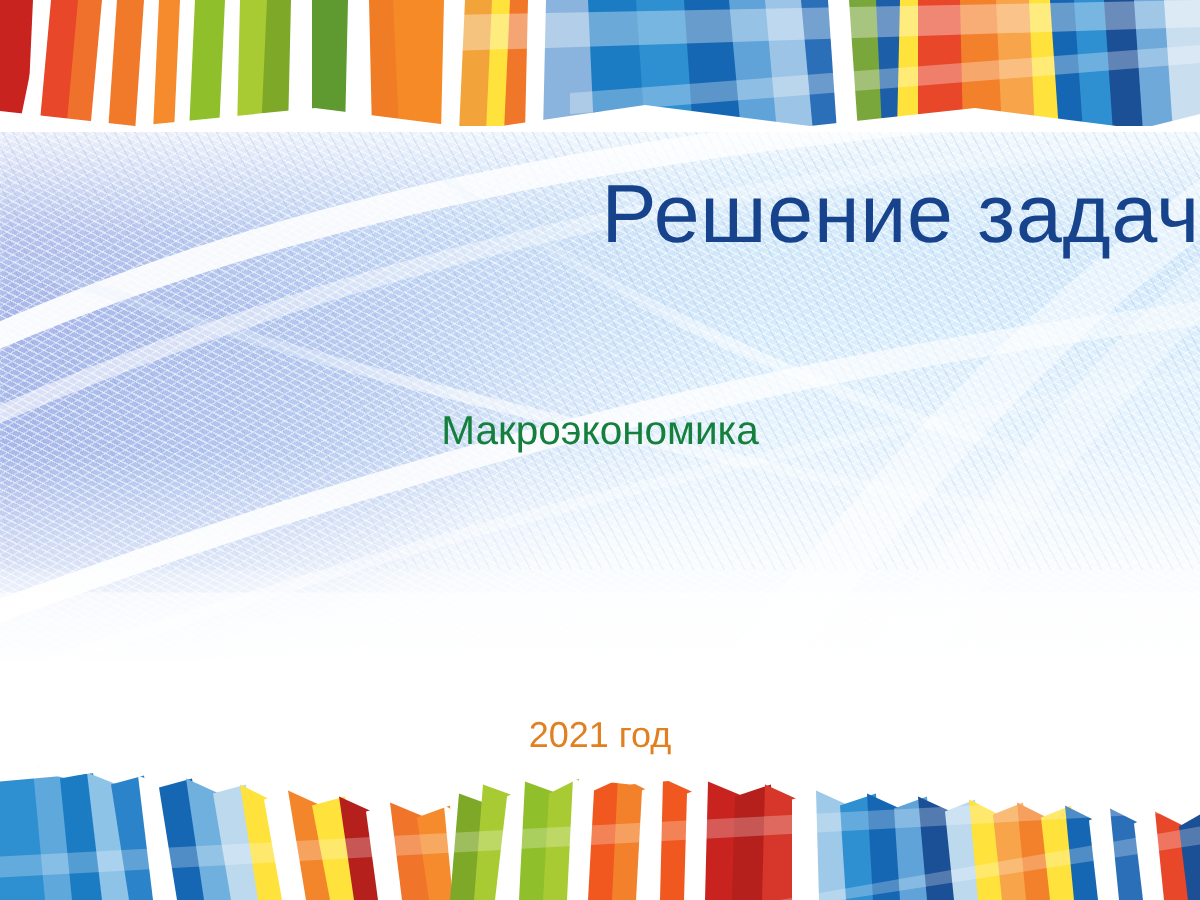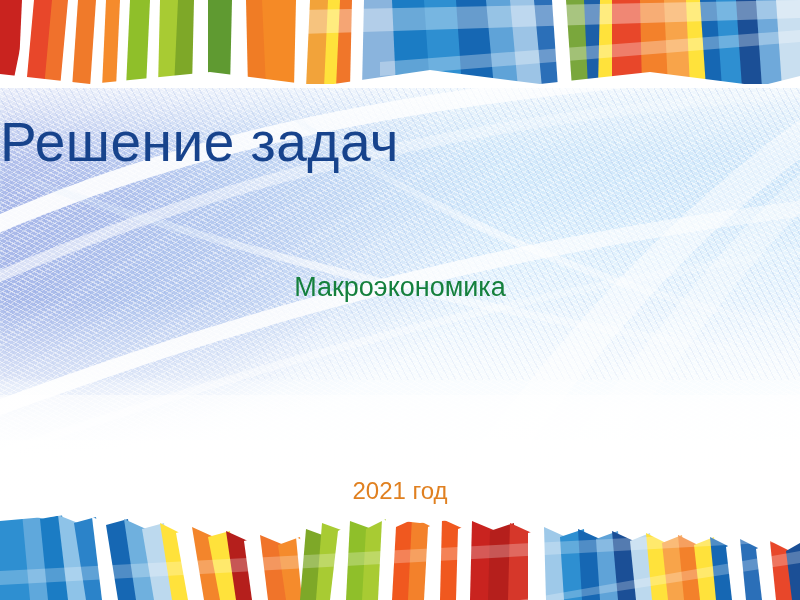--- a/index.html
+++ b/index.html
@@ -60,21 +60,21 @@
   .waves{position:absolute;left:0;top:0;width:800px;height:600px;}
 
   
   .band{position:absolute;left:0;width:800px;overflow:hidden;}
   .band-top{top:0;height:88px;}
   .band-bottom{top:511px;height:89px;}
 
   
   .title{
     position:absolute;left:0;top:112px;width:800px;
-    text-align:left;
+    text-align:right;
     font-size:55px;
     font-weight:400;
     letter-spacing:.5px;
     color:#17438c;
     line-height:1.1;
     white-space:nowrap;
   }
   .subtitle{
     position:absolute;left:0;top:272px;width:800px;
     text-align:center;

